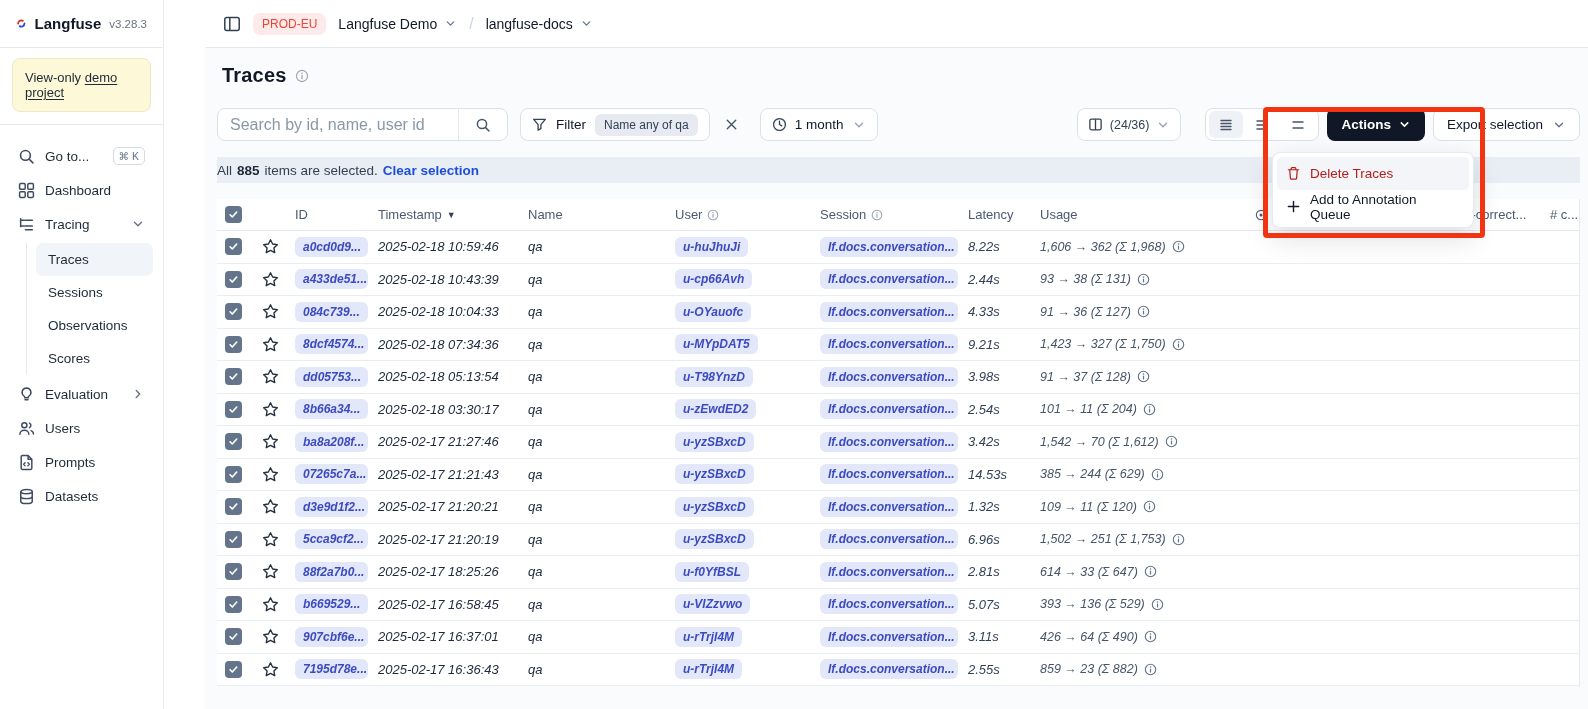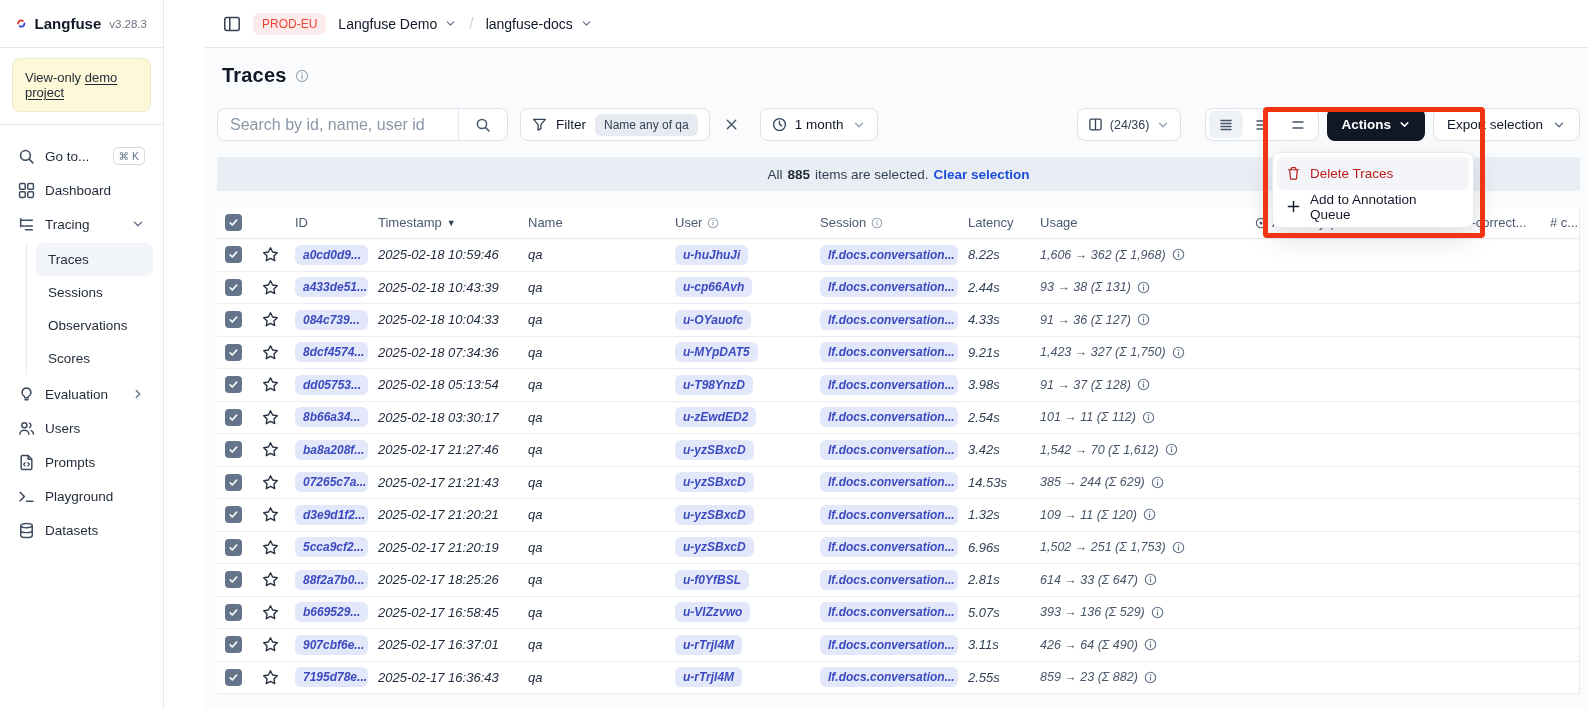--- a/index.html
+++ b/index.html
@@ -65,22 +65,22 @@
   .cols-btn { padding:0 10px; gap:7px; font-size:12.5px; color:#334155; margin-right:16px; }
   .rh-group { padding:0 3px; gap:2px; }
   .rh-cell { width:34px; height:27px; border-radius:6px; display:flex; align-items:center;
     justify-content:center; color:#475569; cursor:pointer; }
   .rh-cell.sel { background:#eef2f6; }
   .actions-btn { height:33px; background:#101828; color:#fff; border:0; border-radius:8px;
     font-size:13.5px; font-weight:600; display:flex; align-items:center; gap:7px;
     padding:0 14px; cursor:pointer; font-family:inherit; }
   .export-btn { padding:0 13px; gap:9px; font-size:13.5px; font-weight:500; color:#111827; }
 
-  .banner { margin-top:16px; height:34px; background:#e9eef5; display:flex;
-    align-items:center; justify-content:center; gap:5px; font-size:13.5px; color:#334155; }
+  .banner { margin-top:16px; height:26px; background:#e9eef5; display:flex;
+    align-items:center; gap:5px; font-size:13.5px; color:#334155; }
   .banner b { color:#1f2937; }
   .banner a { color:#1d4ed8; font-weight:700; text-decoration:none; cursor:pointer; }
 
   
   .table { margin-top:16px; background:#fff; border-right:1px solid #e5e9f0; width:1363px; }
   .thead, .tr { display:grid;
     grid-template-columns:35px 33px 83px 150px 147px 145px 148px 72px 215px 150px 145px 40px;
     align-items:center; }
   .thead { height:32px; border-bottom:1px solid #e5e9f0; }
   .th { font-size:13px; font-weight:500; color:#4b5a70; padding-left:10px; display:flex;
@@ -206,27 +206,20 @@
 
     <div class="nav-item">
       <svg class="nicon" viewBox="0 0 16 16">
           <path d="M9.5 1.5H4a1 1 0 0 0-1 1v11a1 1 0 0 0 1 1h8a1 1 0 0 0 1-1V5z" fill="none" stroke="currentColor" stroke-width="1.4" stroke-linejoin="round"></path>
           <path d="M9.5 1.5V5H13" fill="none" stroke="currentColor" stroke-width="1.4" stroke-linejoin="round"></path>
           <path d="M6.7 8.2l-1.4 1.5 1.4 1.5M9.3 8.2l1.4 1.5-1.4 1.5" fill="none" stroke="currentColor" stroke-width="1.2" stroke-linecap="round" stroke-linejoin="round"></path>
         </svg>
       <span>Prompts</span>
     </div>
 
-    <div class="nav-item">
-      <svg class="nicon" viewBox="0 0 16 16">
-          <path d="M2 4l4 4-4 4" fill="none" stroke="currentColor" stroke-width="1.5" stroke-linecap="round" stroke-linejoin="round"></path>
-          <line x1="8" y1="12.5" x2="14" y2="12.5" stroke="currentColor" stroke-width="1.5" stroke-linecap="round"></line>
-        </svg>
-      <span>Playground</span>
-    </div>
 
     <div class="nav-item">
       <svg class="nicon" viewBox="0 0 16 16">
           <ellipse cx="8" cy="3.4" rx="5.4" ry="2" fill="none" stroke="currentColor" stroke-width="1.4"></ellipse>
           <path d="M2.6 3.4v9.2c0 1.1 2.4 2 5.4 2s5.4-.9 5.4-2V3.4" fill="none" stroke="currentColor" stroke-width="1.4"></path>
           <path d="M2.6 8c0 1.1 2.4 2 5.4 2s5.4-.9 5.4-2" fill="none" stroke="currentColor" stroke-width="1.4"></path>
         </svg>
       <span>Datasets</span>
     </div>
   </div>
@@ -621,21 +614,21 @@
     <div class="td">2025-02-18 03:30:17</div>
     <div class="td">qa</div>
     <div class="td">
               <span class="badge">u-zEwdED2</span>
             </div>
     <div class="td">
               <span class="badge">lf.docs.conversation...</span>
             </div>
     <div class="td lat">2.54s</div>
     <div class="td usage">
-              <span>101 → 11 (Σ 112)</span>
+              <span>101 → 11 (Σ 204)</span>
               <svg class="info-icon" viewBox="0 0 16 16" style="width:13px;height:13px">
                 <circle cx="8" cy="8" r="6.4" fill="none" stroke="currentColor" stroke-width="1.4"></circle>
                 <line x1="8" y1="7.4" x2="8" y2="11" stroke="currentColor" stroke-width="1.5" stroke-linecap="round"></line>
                 <circle cx="8" cy="4.9" r="1" fill="currentColor"></circle>
               </svg>
             </div>
     <div class="td"></div>
     <div class="td"></div>
     <div class="td"></div>
   </div>

